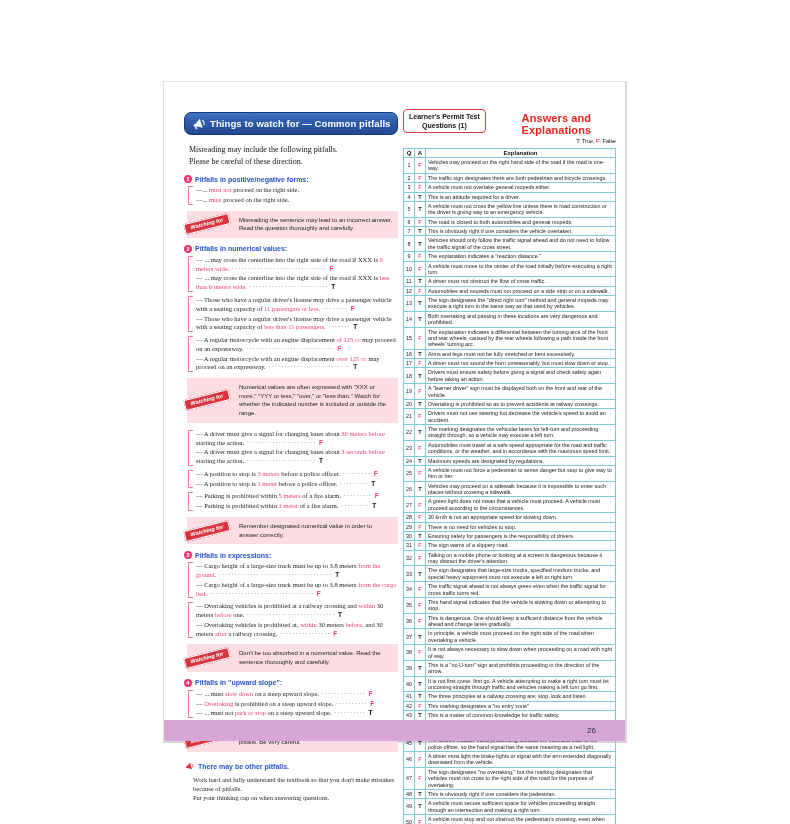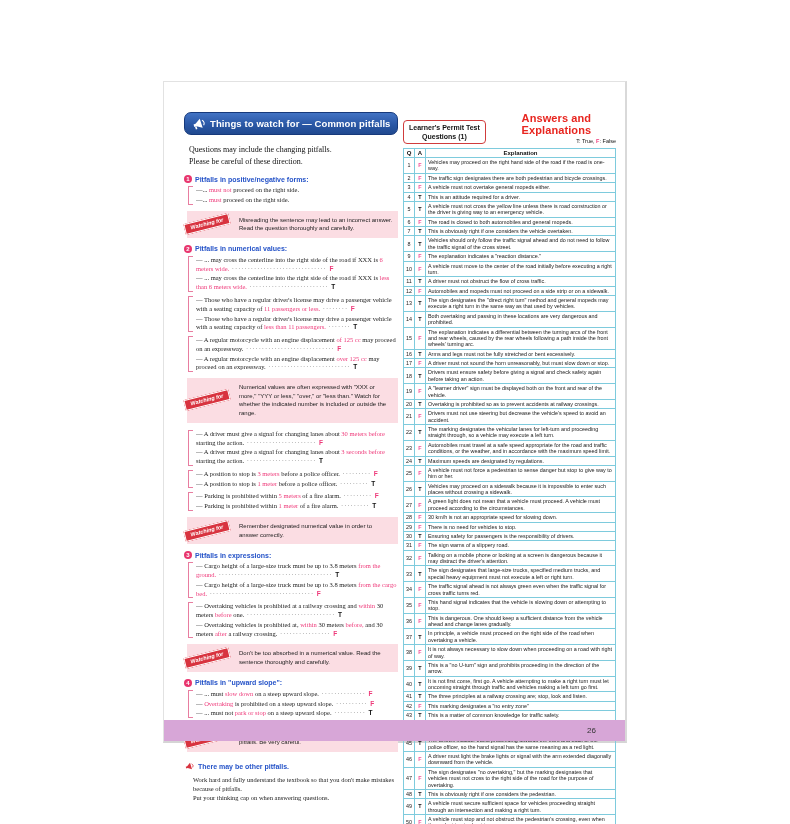--- a/index.html
+++ b/index.html
@@ -44,21 +44,21 @@
     position:absolute; left:-3px; top:50%; width:46px; height:11px; background:#d8333f;
     transform:translateY(-50%) rotate(-14deg); color:#fff; font-size:5.5px; font-style:italic; font-weight:bold;
     display:flex; align-items:center; justify-content:center; box-shadow:0 0 0 1px #fff inset;
   }
   .other { margin-top:9px; }
   .other-head { display:flex; align-items:center; gap:3px; }
   .other-title { font-size:7px; font-weight:bold; color:#2553c8; }
   .other-lines { font-family:"Liberation Serif", serif; font-size:6.5px; line-height:1.45; margin:3px 0 0 9px; color:#1c1c1c; }
   
   .right-col { position:absolute; left:239px; top:27px; width:213px; }
-  .rc-header { display:flex; gap:11px; align-items:flex-end; }
+  .rc-header { display:flex; gap:11px; align-items:flex-start; }
   .permit-box {
     border:1.5px solid #d03c3c; border-radius:4px; padding:2px 5px; text-align:center;
     font-size:7px; font-weight:bold; line-height:1.3; color:#111; white-space:nowrap; flex:0 0 auto;
   }
   .ae-wrap { flex:1; }
   .ae-title { color:#e8251f; font-weight:bold; font-size:11px; text-align:center; margin-top:3px; letter-spacing:.1px; }
   .tf-note { text-align:right; font-size:5.5px; color:#111; margin-top:2px; }
   .tf-note .pk { color:#ee3a7a; font-weight:bold; }
   table.ans-table { border-collapse:collapse; width:213px; margin-top:4px; table-layout:fixed; }
   .ans-table th, .ans-table td { border:1px solid #7ecbdd; padding:1px 2px; vertical-align:middle; }
@@ -86,21 +86,21 @@
         <g transform="rotate(-18 12 12)">
           <path d="M4 10 h3.2 l8.3 -5.2 v14.4 l-8.3 -5.2 H4 z" fill="#ffffff"></path>
           <path d="M18 8 a5.2 5.2 0 0 1 0 8" stroke="#ffffff" stroke-width="1.6" fill="none"></path>
           <rect x="5" y="14" width="2.4" height="4.5" fill="#ffffff"></rect>
         </g>
       </svg>
       <span>Things to watch for — Common pitfalls</span>
     </div>
 
     <div class="intro">
-        <div>Questions may include the changing pitfalls.</div>
+        <div>Misreading may include the following pitfalls.</div>
         <div>Please be careful of these direction.</div>
       </div>
 
     <div id="sections">
         <div class="section">
           <div class="sec-head">
             <span class="num-circle">1</span>
             <span class="sec-title-text">Pitfalls in positive/negative forms:</span>
           </div>
           <div class="group">

